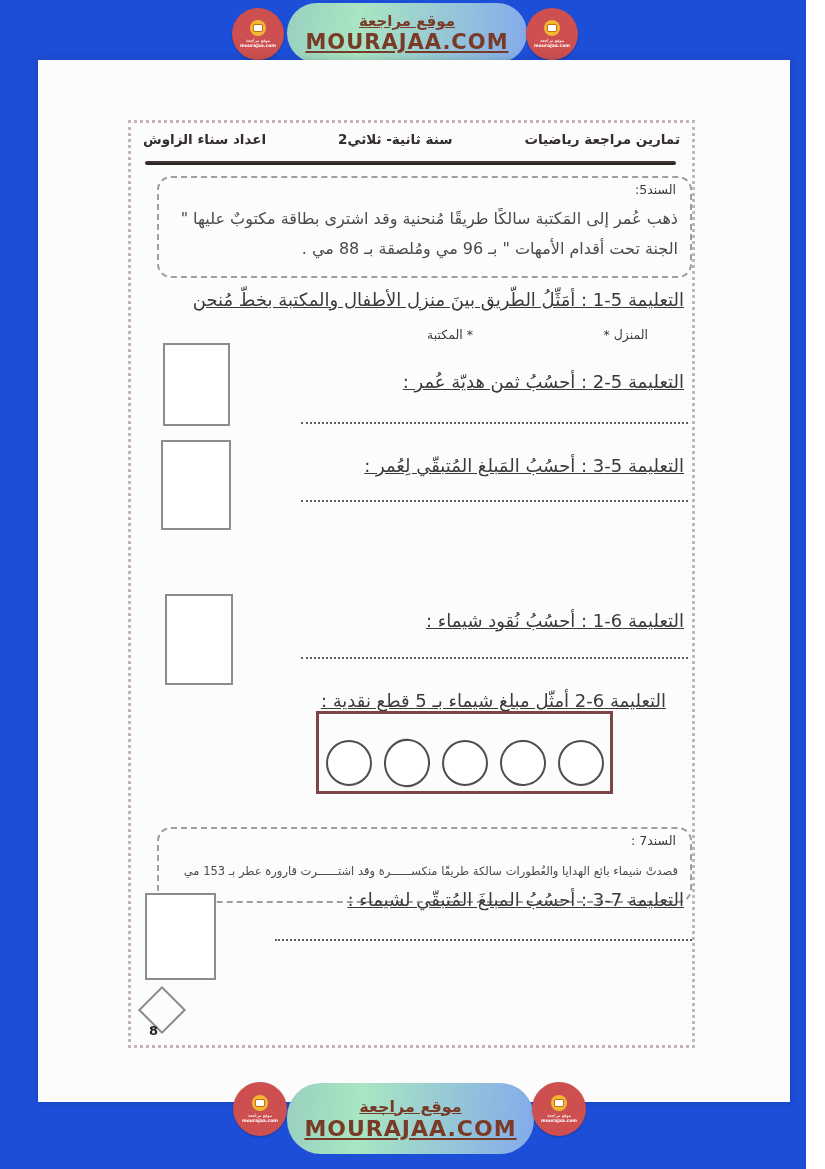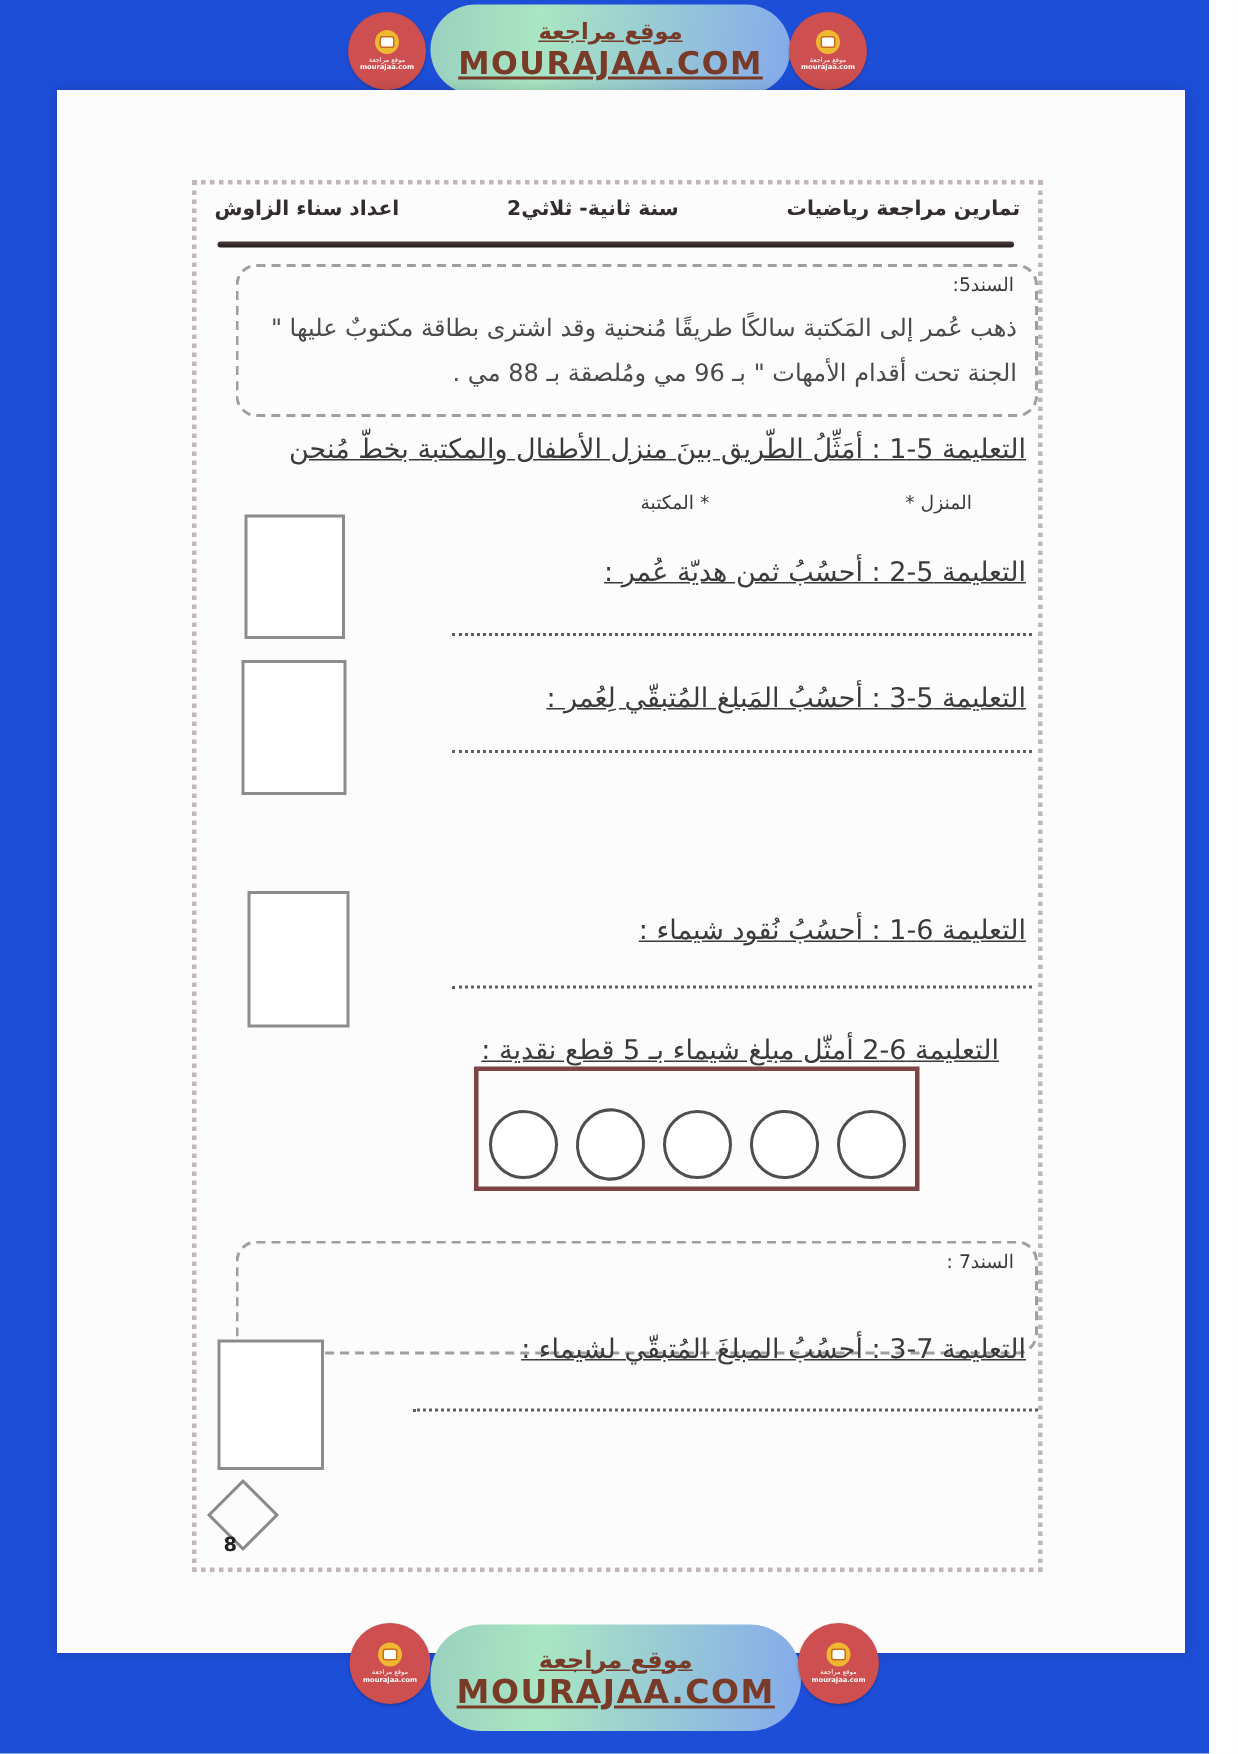--- a/index.html
+++ b/index.html
@@ -124,20 +124,21 @@
       <div class="coinbox">
         <div class="coin"></div>
         <div class="coin"></div>
         <div class="coin"></div>
         <div class="coin"></div>
         <div class="coin"></div>
       </div>
 
       <div class="snd snd7">
         <div class="snd-title">السند7 :</div>
+        <div class="snd-body">قصدتْ شيماء بائع الهدايا والعُطورات سالكة طريقًا منكســــــرة وقد اشتــــــرت قارورة عطر بـ 153 مي</div>
       </div>
 
       <div class="inst" style="top:766px;right:8px;">التعليمة 7-3 : أحسُبُ المبلغَ المُتبقّي لشيماء :</div>
       <div class="abox" style="left:14px;top:770px;width:71px;height:87px;"></div>
       <div class="dotline" style="top:816px;left:144px;right:0px;"></div>
 
       <div class="diamond"></div>
       <div class="pagenum">8</div>
     </div>
   </div>

